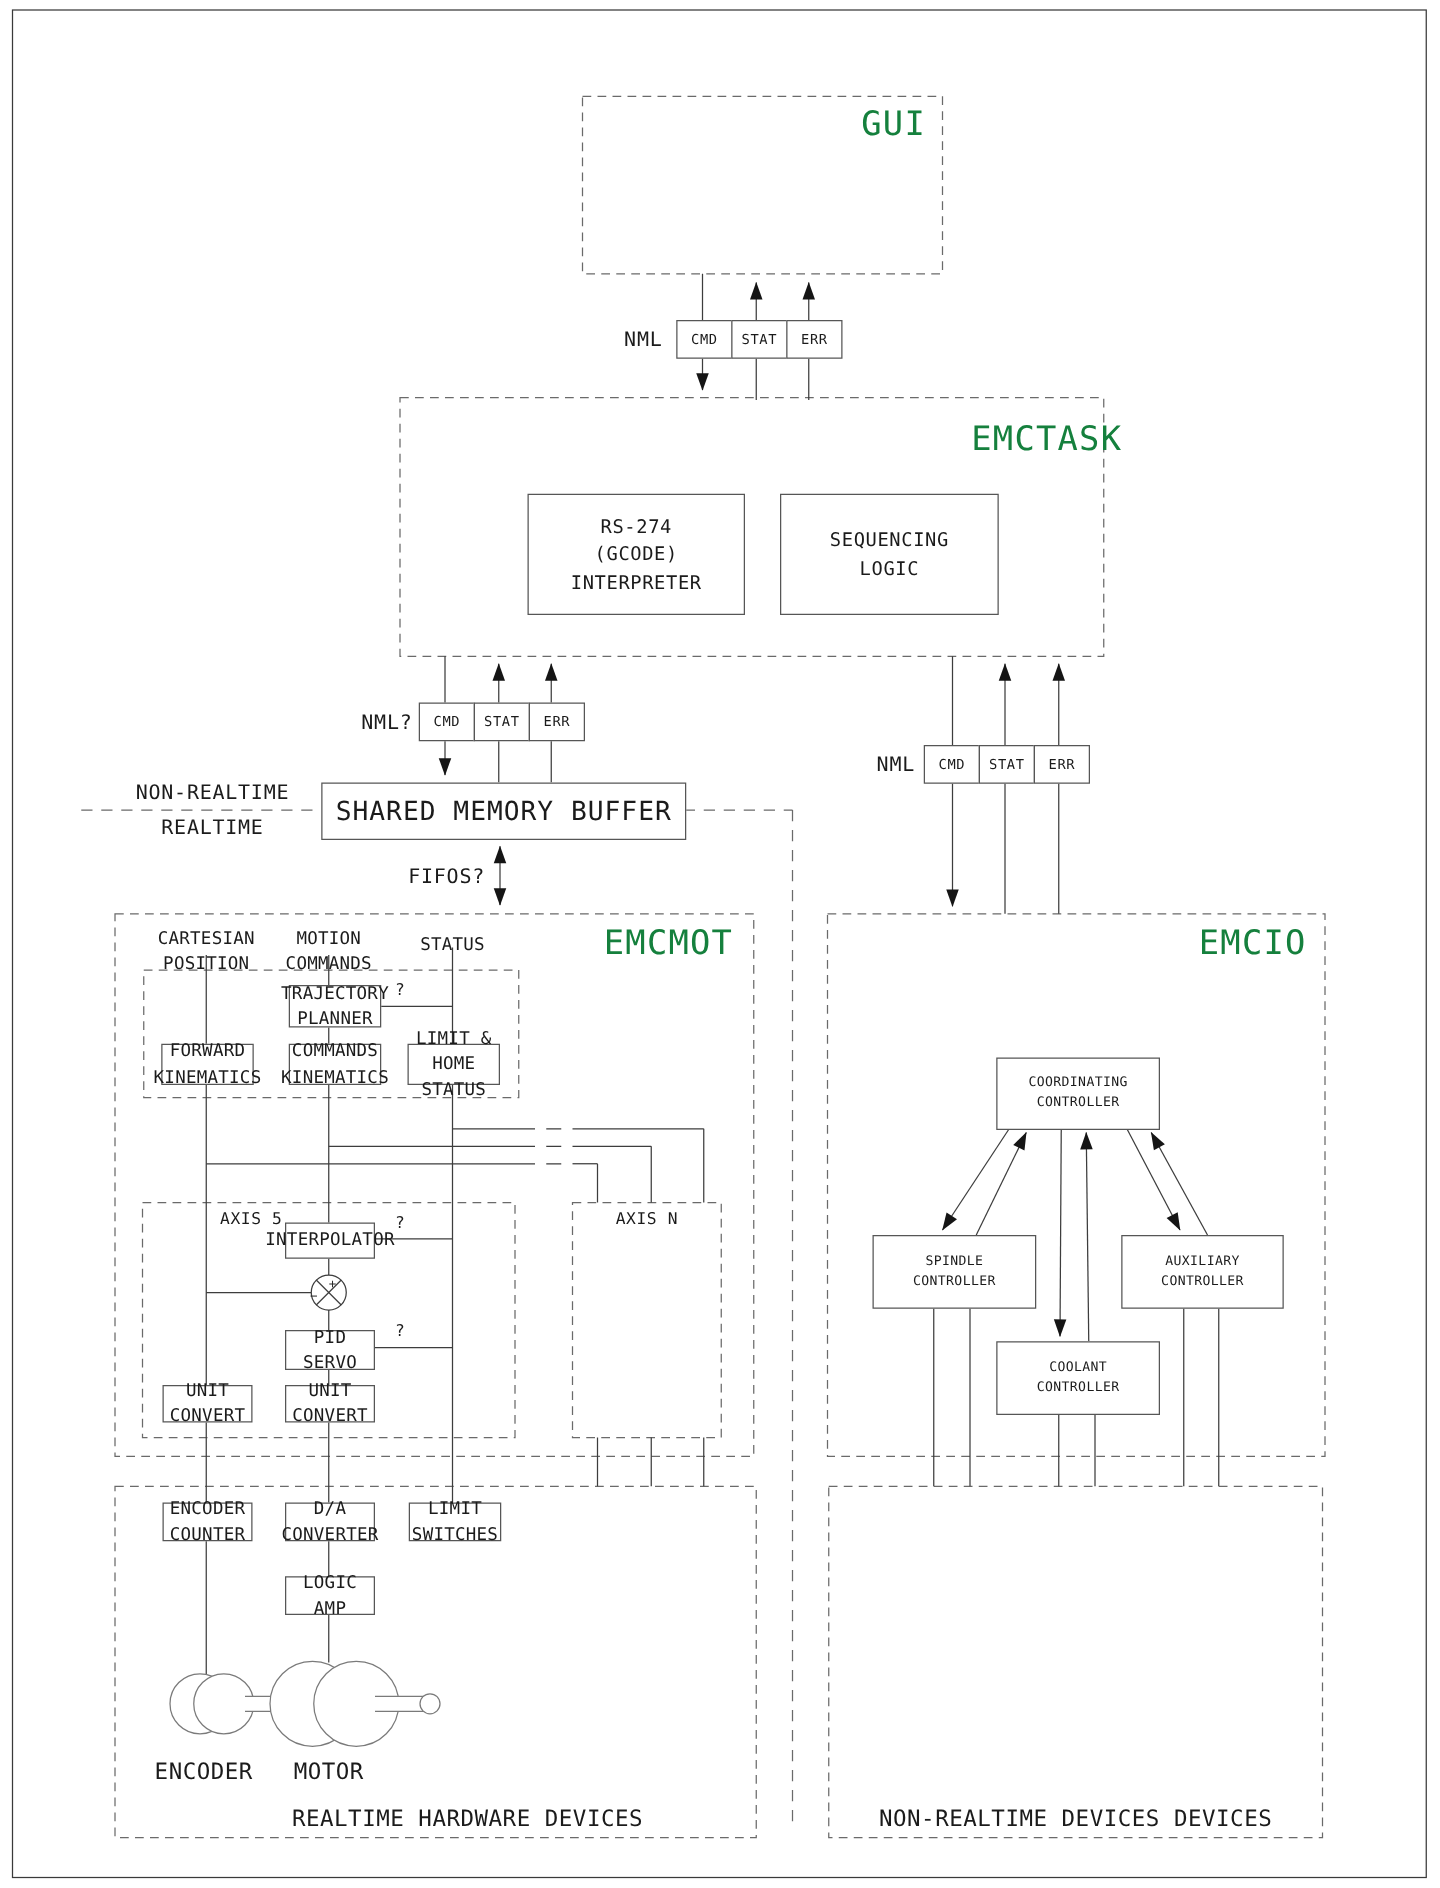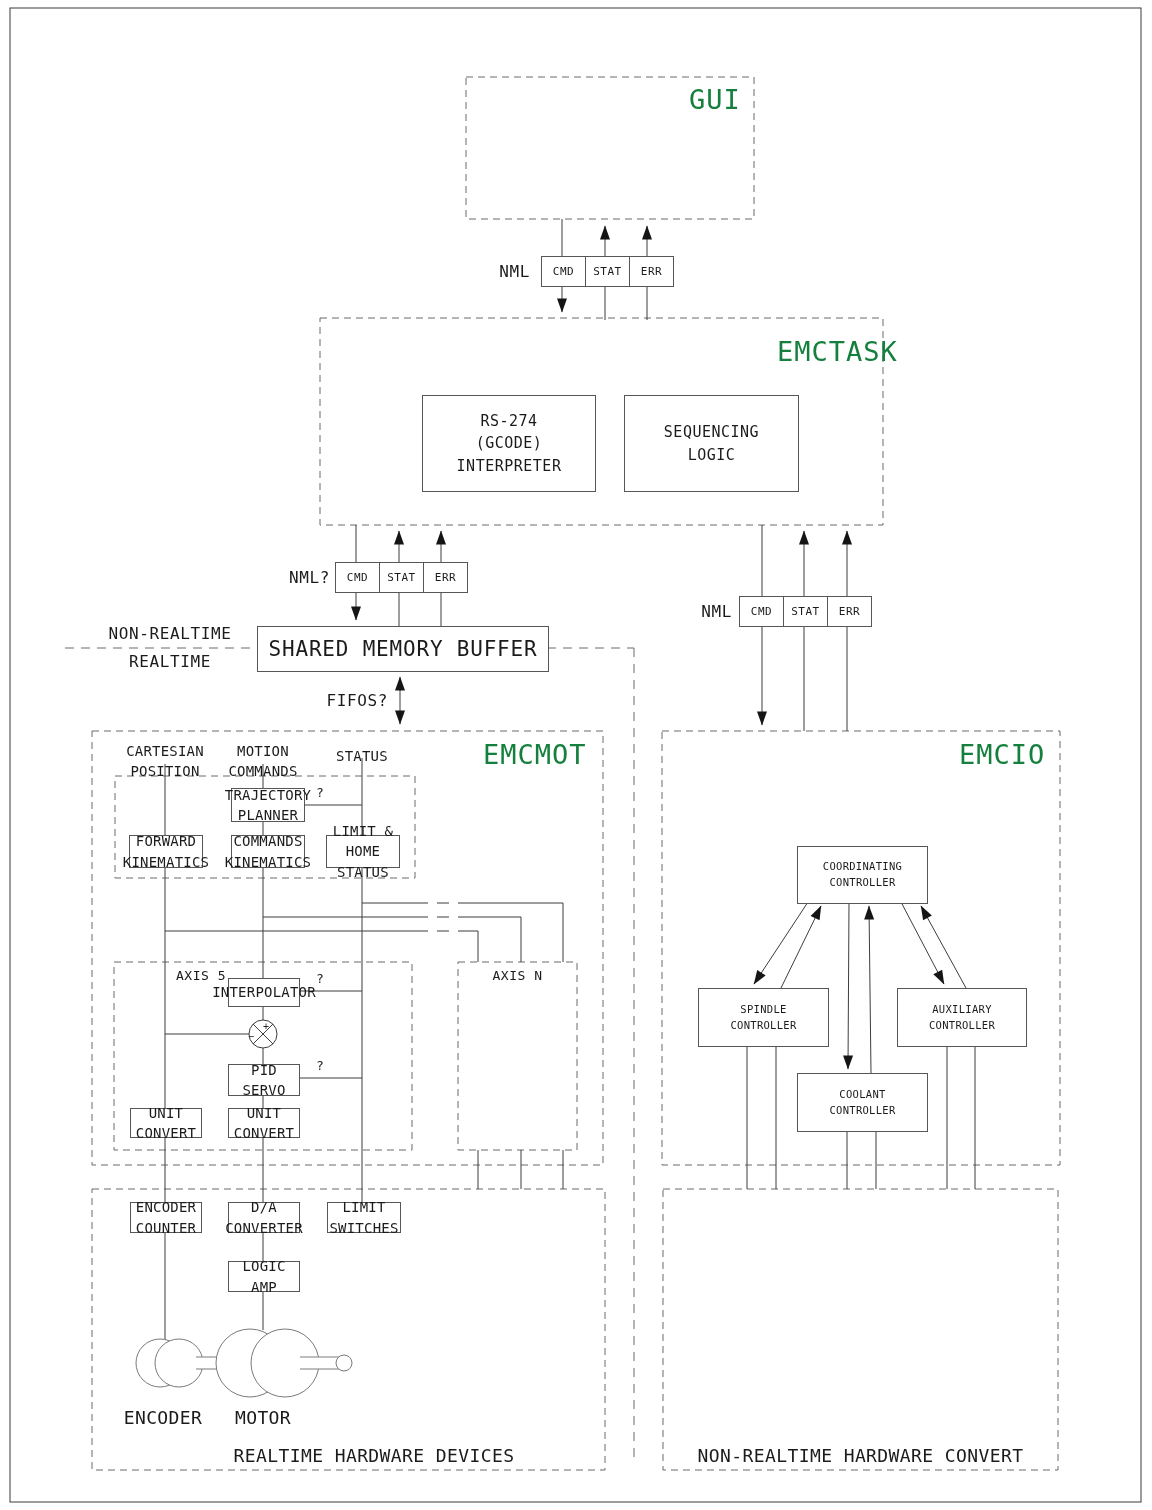--- a/index.html
+++ b/index.html
@@ -233,15 +233,15 @@
   <div class="sbox f9" style="left:228px;top:1202px;width:70px;height:29px;">D/A
 CONVERTER</div>
   <div class="sbox f9" style="left:327px;top:1202px;width:72px;height:29px;">LIMIT
 SWITCHES</div>
   <div class="sbox f9" style="left:228px;top:1261px;width:70px;height:29px;">LOGIC
 AMP</div>
   <div class="lbl f19 cx" style="left:163px;top:1405px;">ENCODER</div>
   <div class="lbl f19 cx" style="left:263px;top:1405px;">MOTOR</div>
   <div class="lbl f19 cx" style="left:374px;top:1443px;">REALTIME HARDWARE DEVICES</div>
 
-  <div class="lbl f19 botlbl" style="left:663px;width:395px;top:1443px;">NON-REALTIME HARDWARE CONVERT</div>
+  <div class="lbl f19 botlbl" style="left:663px;width:395px;top:1443px;">NON-REALTIME DEVICES DEVICES</div>
 
 </div>
 
 </body></html>

